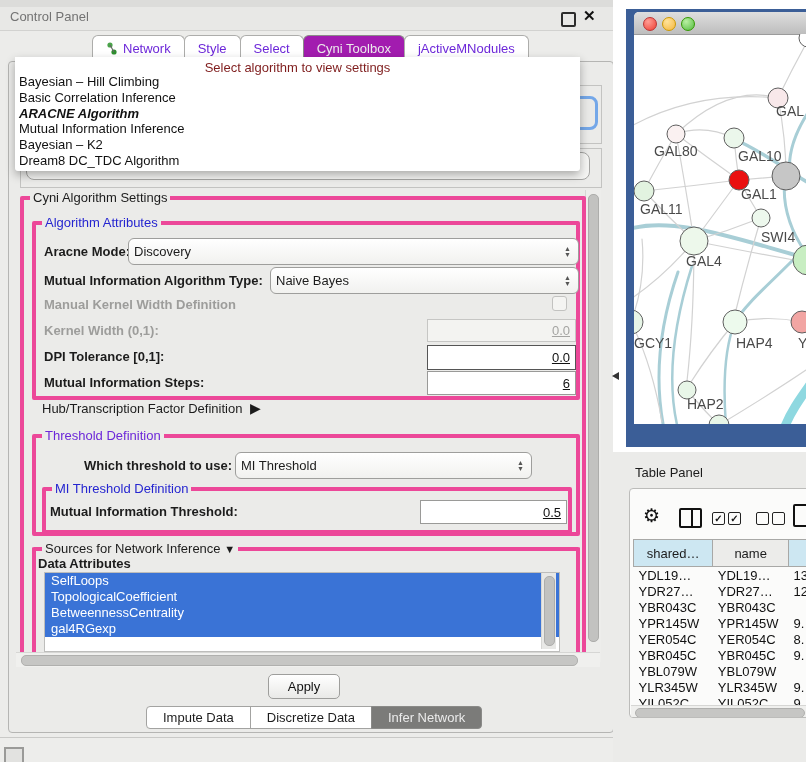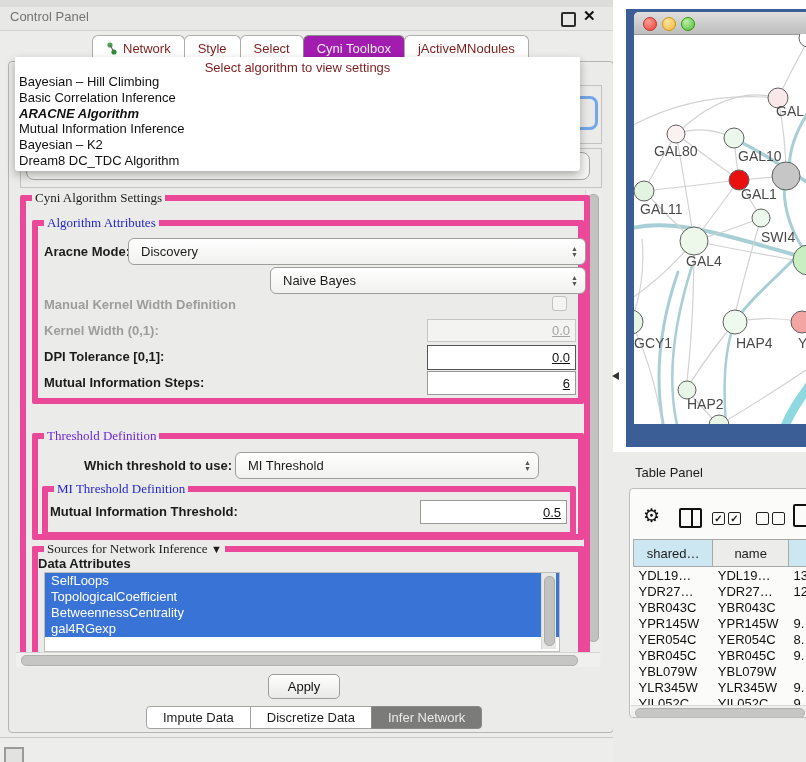--- a/index.html
+++ b/index.html
@@ -11,48 +11,48 @@
   #cp{left:0;top:0;width:620px;height:737px;background:#ececea;border-bottom:1px solid #c9c9c7;}
   #cp-titlebar{left:0;top:0;width:620px;height:30px;background:#e8e8e6;border-bottom:1px solid #d2d2d0;}
   #cp-topstrip{left:0;top:0;width:620px;height:7px;background:#dcdcda;}
   #cp-title{left:10px;top:9px;font-size:13px;color:#737373;}
   #float-btn{left:561px;top:12px;width:11px;height:11px;border:2px solid #2c2c2c;border-radius:2px;}
   #close-btn{left:583px;top:7px;font-size:15px;font-weight:bold;color:#111;}
 
   
   #top-tabs{left:92px;top:35px;height:25px;display:flex;}
   .tab{display:flex;align-items:center;gap:5px;padding:0 13px;border:1px solid #adadab;border-bottom:none;
-       background:#ffffff;border-radius:6px 6px 0 0;margin-right:-1px;color:#7f1d1d;height:25px;}
+       background:#ffffff;border-radius:6px 6px 0 0;margin-right:-1px;color:#6d28d9;height:25px;}
   .tab.sel{background:#a21caf;color:#ebebeb;border-color:#8a8a88;}
   .net-ic svg{display:block;}
 
   #cp-panel{left:8px;top:61px;width:604px;height:670px;border:1px solid #b5b5b3;border-radius:4px;background:#ebebe9;}
 
   
   .ghost-group{border:1px solid #c3c3c1;background:#ebebe9;}
   #ghost-combo{left:26px;top:152px;width:562px;height:26px;border:1px solid #a5a5a3;border-radius:8px;background:#f5f5f3;}
   #ghost-focus{left:560px;top:96px;width:32px;height:28px;border:3px solid #74a7e8;border-radius:8px;background:#e9e9e7;}
 
   
   #algo-popup{left:15px;top:57px;width:565px;height:114px;background:#ffffff;
               box-shadow:0 4px 10px rgba(0,0,0,.3);border-radius:0 0 3px 3px;z-index:30;}
   #algo-popup-header{width:100%;text-align:center;color:#7f1d1d;padding-top:3px;height:14px;}
   .algo-item{padding:0 3px 0 4px;height:15.8px;line-height:15.8px;color:#111;white-space:nowrap;}
   .algo-item.sel{font-weight:bold;font-style:italic;}
 
   
-  fieldset{position:absolute;margin:0;padding:0;border:6px solid #ec4899;border-radius:2px;font-family:Liberation Serif, serif;}
+  fieldset{position:absolute;margin:0;padding:0;border:4px solid #ec4899;border-radius:2px;}
   fieldset legend{font-size:13px;padding:0 3px;margin-left:6px;}
   .lg-blue{color:#2525d0;}
   .lg-green{color:#6d28d9;}
   .lg-black{color:#1c1c1c;}
   .lbl{position:absolute;font-weight:bold;color:#1c1c1c;white-space:nowrap;}
   .lbl.dis{color:#9d9d9b;}
   .combo{position:absolute;background:linear-gradient(#ffffff,#f1f1ef);border:1px solid #9e9e9c;border-radius:6px;
-         display:flex;align-items:center;padding-left:12px;color:#1c1c1c;}
+         display:flex;align-items:center;padding-left:5px;color:#1c1c1c;}
   .combo .spin{position:absolute;right:7px;top:0;height:100%;display:flex;flex-direction:column;justify-content:center;
          font-size:7px;color:#555;line-height:6px;}
   .field{position:absolute;background:#ffffff;border:1px solid #9a9a98;text-align:right;padding-right:5px;
          display:flex;align-items:center;justify-content:flex-end;color:#111;text-decoration:underline;}
   .field.dis{background:#f3f3f1;border-color:#c6c6c4;color:#a4a4a2;}
   .checkbox{position:absolute;width:13px;height:13px;border:1px solid #c2c2c0;border-radius:3px;background:#f4f4f2;}
 
   
   .vtrack{position:absolute;background:#ededeb;border-left:1px solid #d6d6d4;}
   .vthumb{position:absolute;background:#c2c2c0;border-radius:5px;border:1px solid #adadab;}
@@ -164,37 +164,42 @@
   <fieldset style="left:32px;top:215px;width:540px;height:177px;">
     <legend class="lg-blue">Algorithm Attributes</legend>
   </fieldset>
 
   <div class="lbl" style="left:44px;top:244px;">Aracne Mode:</div>
   <div class="combo" style="left:128px;top:238px;width:444px;height:25px;">
     <span>Discovery</span>
     <span class="spin">▲<br>▼</span>
   </div>
 
+  <div class="lbl" style="left:44px;top:273px;">Mutual Information Algorithm Type:</div>
   <div class="combo" style="left:270px;top:267px;width:302px;height:25px;">
     <span>Naive Bayes</span>
     <span class="spin">▲<br>▼</span>
   </div>
 
   <div class="lbl dis" style="left:44px;top:297px;">Manual Kernel Width Definition</div>
   <div class="checkbox" style="left:552px;top:296px;"></div>
 
   <div class="lbl dis" style="left:44px;top:323px;">Kernel Width (0,1):</div>
   <div class="field dis" style="left:427px;top:319px;width:142px;height:21px;">0.0</div>
 
   <div class="lbl" style="left:44px;top:349px;">DPI Tolerance [0,1]:</div>
   <div class="field" style="left:427px;top:345px;width:142px;height:23px;border:1.5px solid #555;">0.0</div>
 
   <div class="lbl" style="left:44px;top:375px;">Mutual Information Steps:</div>
   <div class="field" style="left:427px;top:371px;width:142px;height:22px;">6</div>
 
+  <div class="abs" style="left:42px;top:400px;font-weight:500;">
+    <span>Hub/Transcription Factor Definition</span>
+    <span style="font-size:14px;">&nbsp;▶</span>
+  </div>
 
   <fieldset style="left:32px;top:428px;width:540px;height:100px;">
     <legend class="lg-green">Threshold Definition</legend>
   </fieldset>
 
   <div class="lbl" style="left:84px;top:458px;">Which threshold to use:</div>
   <div class="combo" style="left:235px;top:452px;width:290px;height:25px;">
     <span>MI Threshold</span>
     <span class="spin">▲<br>▼</span>
   </div>

